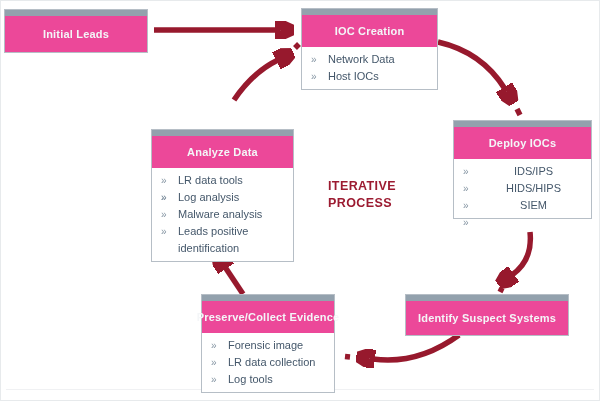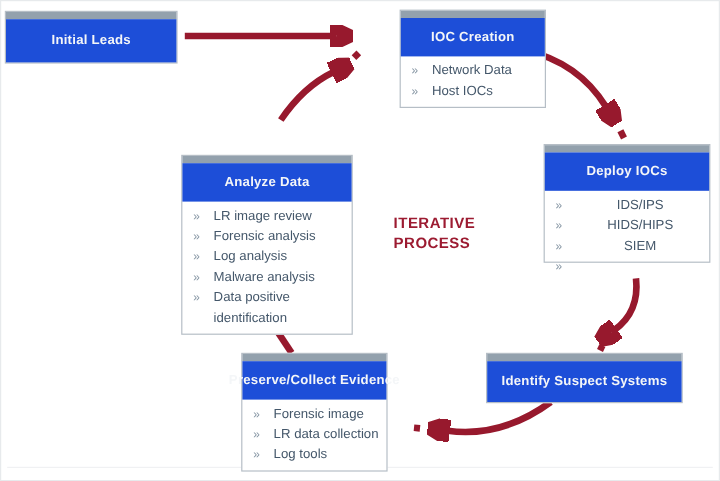--- a/index.html
+++ b/index.html
@@ -33,21 +33,21 @@
     z-index: 2;
     background: #ffffff;
     border: 1px solid #b6bec6;
     box-sizing: border-box;
   }
   .box-stripe {
     height: 6px;
     background: #93a1ad;
   }
   .box-header {
-    background: #1d4ed8;
+    background: #ec4899;
     color: #f4f6f8;
     font-weight: bold;
     font-size: 11px;
     letter-spacing: 0.2px;
     display: flex;
     align-items: center;
     justify-content: center;
     height: 32px;
     padding: 0 2px;
     white-space: nowrap;
@@ -69,25 +69,25 @@
   }
   ul.box-list .bullet {
     position: absolute;
     left: 9px;
     top: 0;
     color: #8494a2;
     font-size: 10px;
   }
 
   #box-initial-leads   { left: 3px;   top: 8px;   width: 144px; }
-  #box-ioc-creation    { left: 300px; top: 7px;   width: 122px; margin-left: 32px; }
+  #box-ioc-creation    { left: 300px; top: 7px;   width: 137px; }
   #box-analyze-data    { left: 150px; top: 100px; width: 143px; margin-top: 28px; }
   #box-deploy-iocs     { left: 452px; top: 119px; width: 139px; text-align: center; }
   #box-identify        { left: 404px; top: 293px; width: 164px; }
-  #box-preserve        { left: 200px; top: 293px; width: 122px; }
+  #box-preserve        { left: 200px; top: 293px; width: 134px; }
 
   .center-label {
     position: absolute;
     z-index: 2;
     left: 327px;
     top: 177px;
     width: 115px;
     text-align: left;
     font-weight: bold;
     font-size: 12.5px;
@@ -140,25 +140,25 @@
     <ul class="box-list">
       <li><span class="bullet">»</span><span>Network Data</span></li>
       <li><span class="bullet">»</span><span>Host IOCs</span></li>
     </ul>
   </div>
 
   <div class="box" id="box-analyze-data">
     <div class="box-stripe"></div>
     <div class="box-header">Analyze Data</div>
     <ul class="box-list">
-      <li><span class="bullet">»</span><span>LR image review</span></li>
-      <li><span class="bullet">»</span><span>Forensic analysis</span></li>
+      <li><span class="bullet">»</span><span>LR data tools</span></li>
+      <li><span class="bullet">»</span></li>
       <li><span class="bullet">»</span><span>Log analysis</span></li>
       <li><span class="bullet">»</span><span>Malware analysis</span></li>
-      <li><span class="bullet">»</span><span>Data positive identification</span></li>
+      <li><span class="bullet">»</span><span>Leads positive identification</span></li>
     </ul>
   </div>
 
   <div class="box" id="box-deploy-iocs">
     <div class="box-stripe"></div>
     <div class="box-header">Deploy IOCs</div>
     <ul class="box-list">
       <li><span class="bullet">»</span><span>IDS/IPS</span></li>
       <li><span class="bullet">»</span><span>HIDS/HIPS</span></li>
       <li><span class="bullet">»</span><span>SIEM</span></li>

